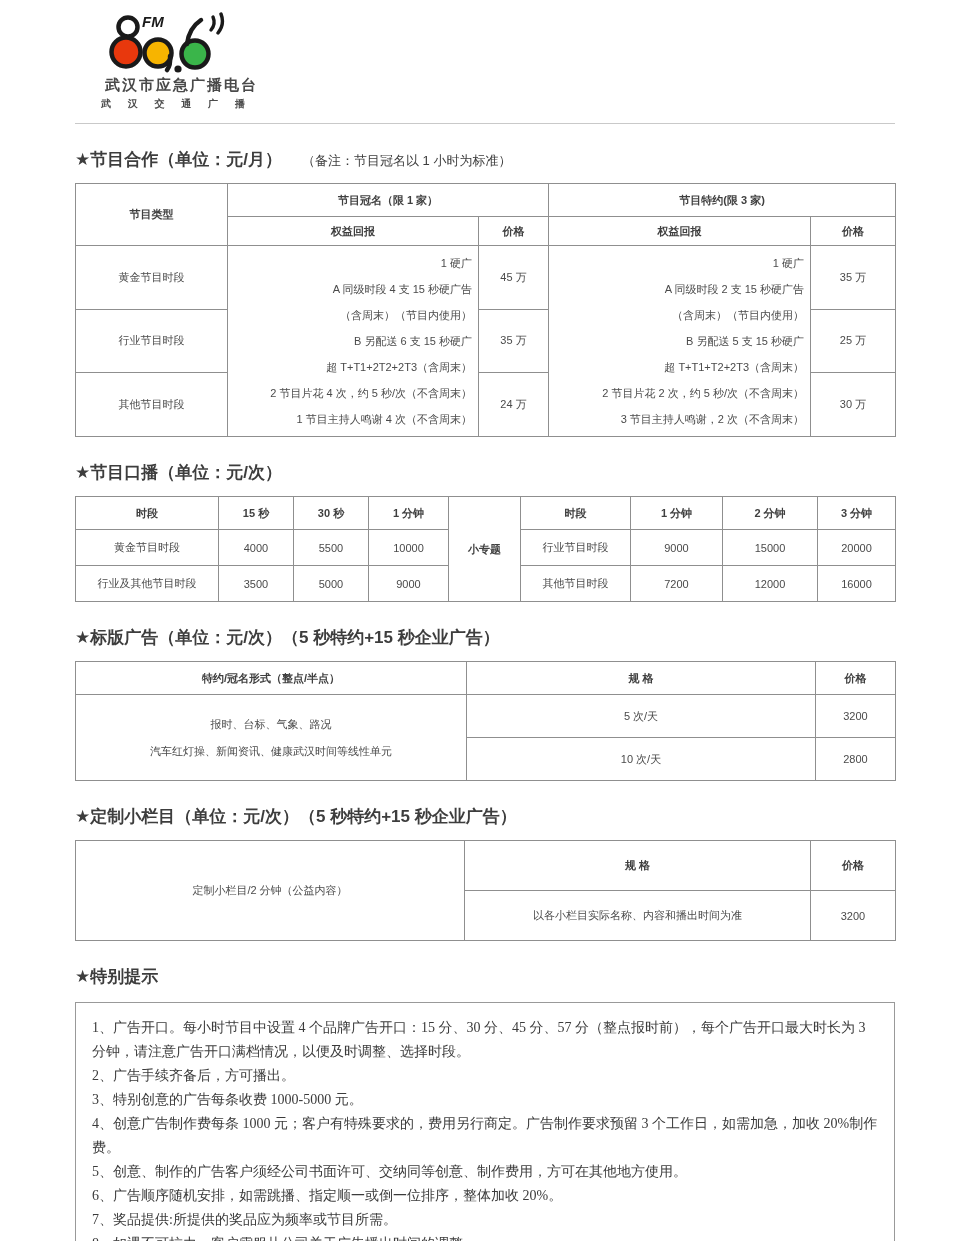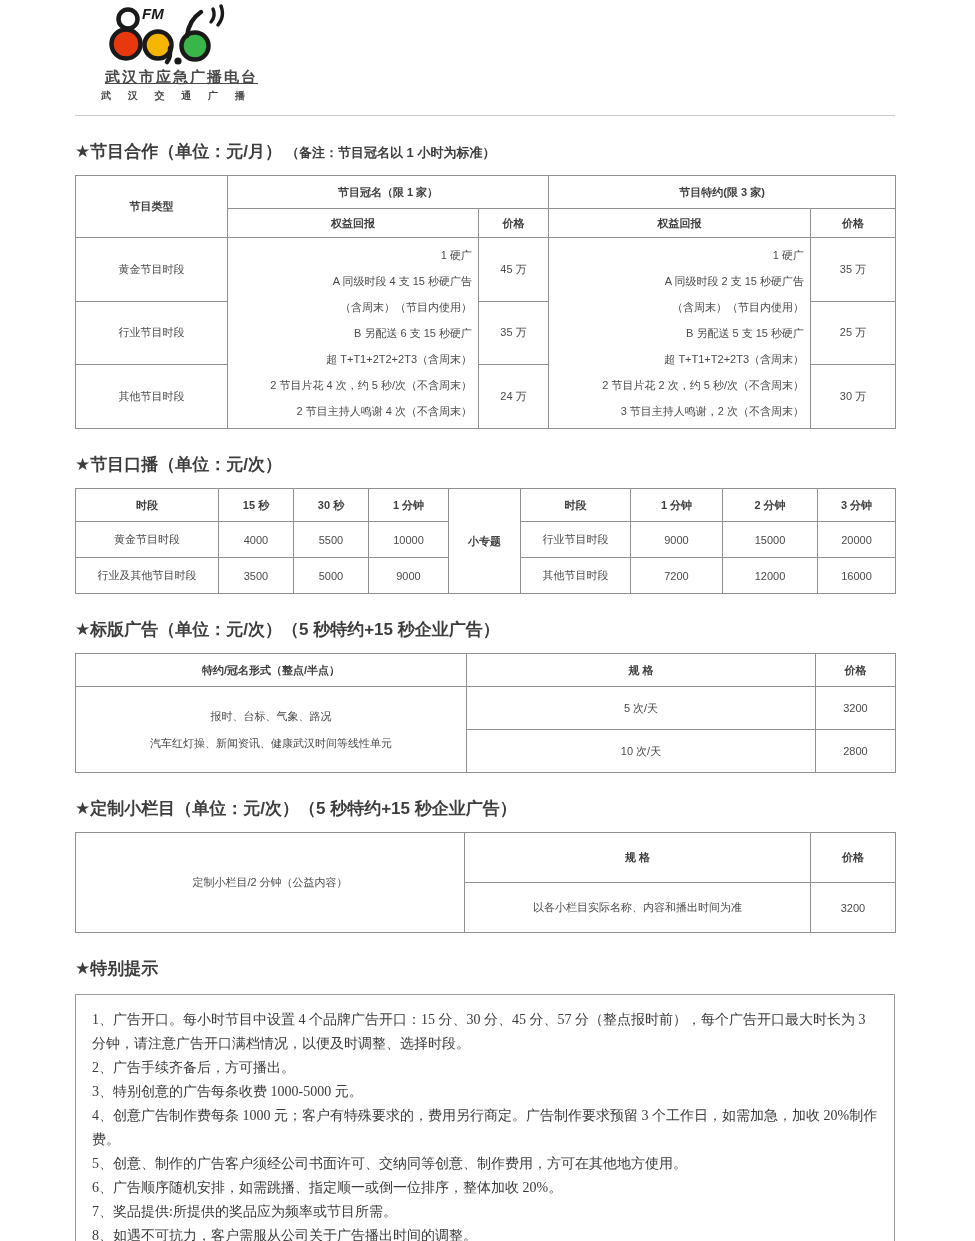--- a/index.html
+++ b/index.html
@@ -3,36 +3,35 @@
 <meta charset="utf-8">
 <style>
   html,body{margin:0;padding:0;}
   body{
     width:975px;height:1241px;background:#ffffff;
     font-family:"Liberation Sans","DejaVu Sans",sans-serif;
     color:#444;position:relative;overflow:hidden;
   }
   .content{width:820px;margin:0 auto 0 75px;}
   
-  .header{padding-top:4px;margin-left:10px;}
+  .header{padding-top:12px;margin-left:10px;}
   .logo-svg{display:block;}
   .station-line1{
     font-size:15px;font-weight:bold;color:#4a4a4a;letter-spacing:2px;
     margin:2px 0 0 20px;
-    text-decoration:underline;
   }
   .station-line2{
     font-size:10px;font-weight:bold;color:#4a4a4a;letter-spacing:7px;
     margin:2px 0 0 16px;
   }
   .top-divider{border:none;border-top:1px solid #c9c9c9;margin:12px 0 0 0;}
   
   .section-title-row{display:flex;align-items:baseline;margin:24px 0 12px 0;}
   .section-title{font-size:17px;font-weight:bold;color:#3d3d3d;}
-  .section-subnote{font-size:13px;font-weight:bold;color:#3d3d3d;margin-left:4px;}
+  .section-subnote{font-size:13px;font-weight:normal;color:#3d3d3d;margin-left:20px;}
   
   table{border-collapse:collapse;table-layout:fixed;width:820px;background:#fff;}
   th,td{border:1px solid #8f8f8f;font-size:11px;color:#4a4a4a;
         text-align:center;vertical-align:middle;padding:2px 4px;}
   th{font-weight:bold;color:#3f3f3f;}
   .benefit-cell{text-align:right;padding:4px 6px 4px 13px;}
   .benefit-line{line-height:26px;white-space:nowrap;}
   .h33{height:33px;} .h29{height:29px;} .h62{height:62px;}
   .h36{height:36px;} .h43{height:43px;} .h50{height:50px;}
   .twoline div{line-height:27px;}
@@ -100,21 +99,21 @@
     </tr>
     <tr class="h62">
       <td>黄金节目时段</td>
       <td rowspan="3" class="benefit-cell">
         <div class="benefit-line">1  硬广</div>
         <div class="benefit-line">A 同级时段 4 支 15 秒硬广告</div>
         <div class="benefit-line">（含周末）（节目内使用）</div>
         <div class="benefit-line">B  另配送 6 支 15 秒硬广</div>
         <div class="benefit-line">超 T+T1+2T2+2T3（含周末）</div>
         <div class="benefit-line">2 节目片花 4 次，约 5 秒/次（不含周末）</div>
-        <div class="benefit-line">2 节目主持人鸣谢 4 次（不含周末）</div>
+        <div class="benefit-line">1 节目主持人鸣谢 4 次（不含周末）</div>
       </td>
       <td>45 万</td>
       <td rowspan="3" class="benefit-cell">
         <div class="benefit-line">1  硬广</div>
         <div class="benefit-line">A  同级时段 2 支 15 秒硬广告</div>
         <div class="benefit-line">（含周末）（节目内使用）</div>
         <div class="benefit-line">B  另配送 5 支 15 秒硬广</div>
         <div class="benefit-line">超 T+T1+T2+2T3（含周末）</div>
         <div class="benefit-line">2  节目片花 2 次，约 5 秒/次（不含周末）</div>
         <div class="benefit-line">3  节目主持人鸣谢，2 次（不含周末）</div>

